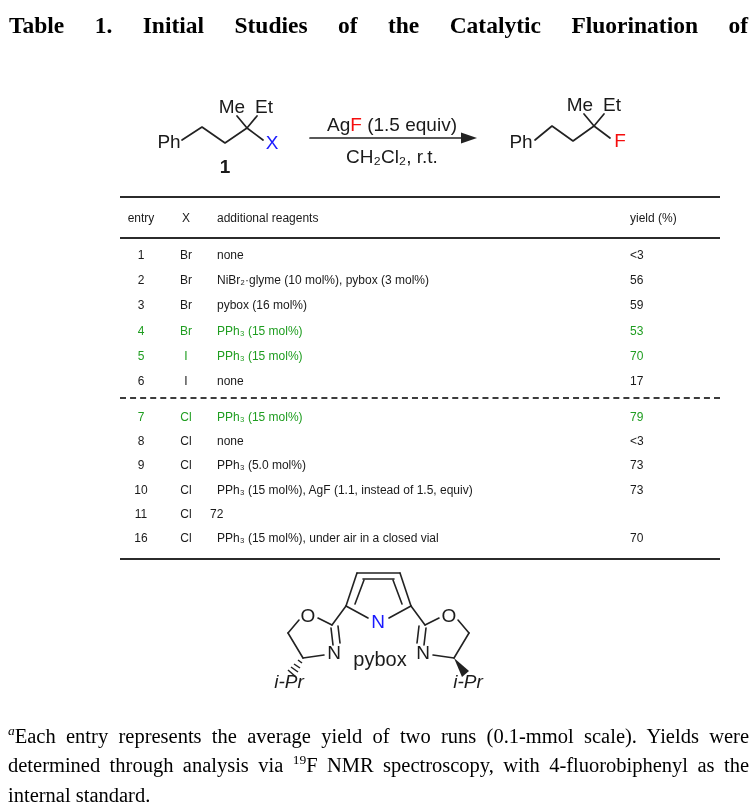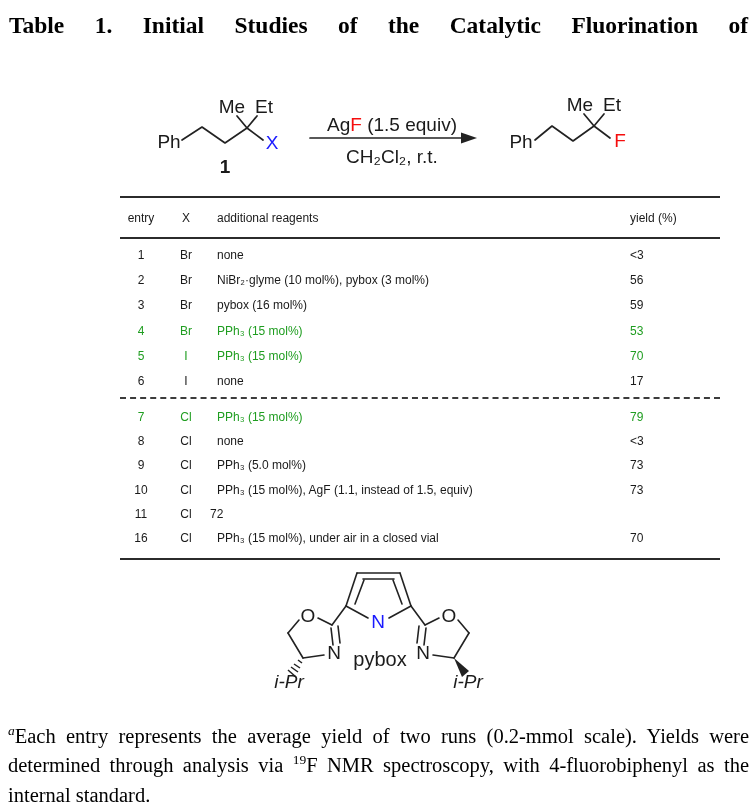--- a/index.html
+++ b/index.html
@@ -233,15 +233,15 @@
       <line class="bond" x1="469" y1="633" x2="454" y2="658"></line>
       <line class="bond" x1="454" y1="658" x2="433" y2="655"></line>
       <polygon class="wedge" points="454,658 469,671 462,677"></polygon>
       <text x="449" y="622" text-anchor="middle">O</text>
       <text x="423" y="659" text-anchor="middle">N</text>
       <text x="468" y="688" text-anchor="middle" class="ipr">i-Pr</text>
     </g>
     <text x="380" y="666" text-anchor="middle" class="pybox-label">pybox</text>
   </svg>
 
-  <p id="footnote"><sup class="fn-marker">a</sup><span>Each entry represents the average yield of two runs (0.2-mmol scale). Yields were determined through analysis via </span><sup>19</sup><span>F NMR spectroscopy, with 4-fluorobiphenyl as the internal standard.</span></p>
+  <p id="footnote"><sup class="fn-marker">a</sup><span>Each entry represents the average yield of two runs (0.1-mmol scale). Yields were determined through analysis via </span><sup>19</sup><span>F NMR spectroscopy, with 4-fluorobiphenyl as the internal standard.</span></p>
 
 </div>
 
 </body></html>

